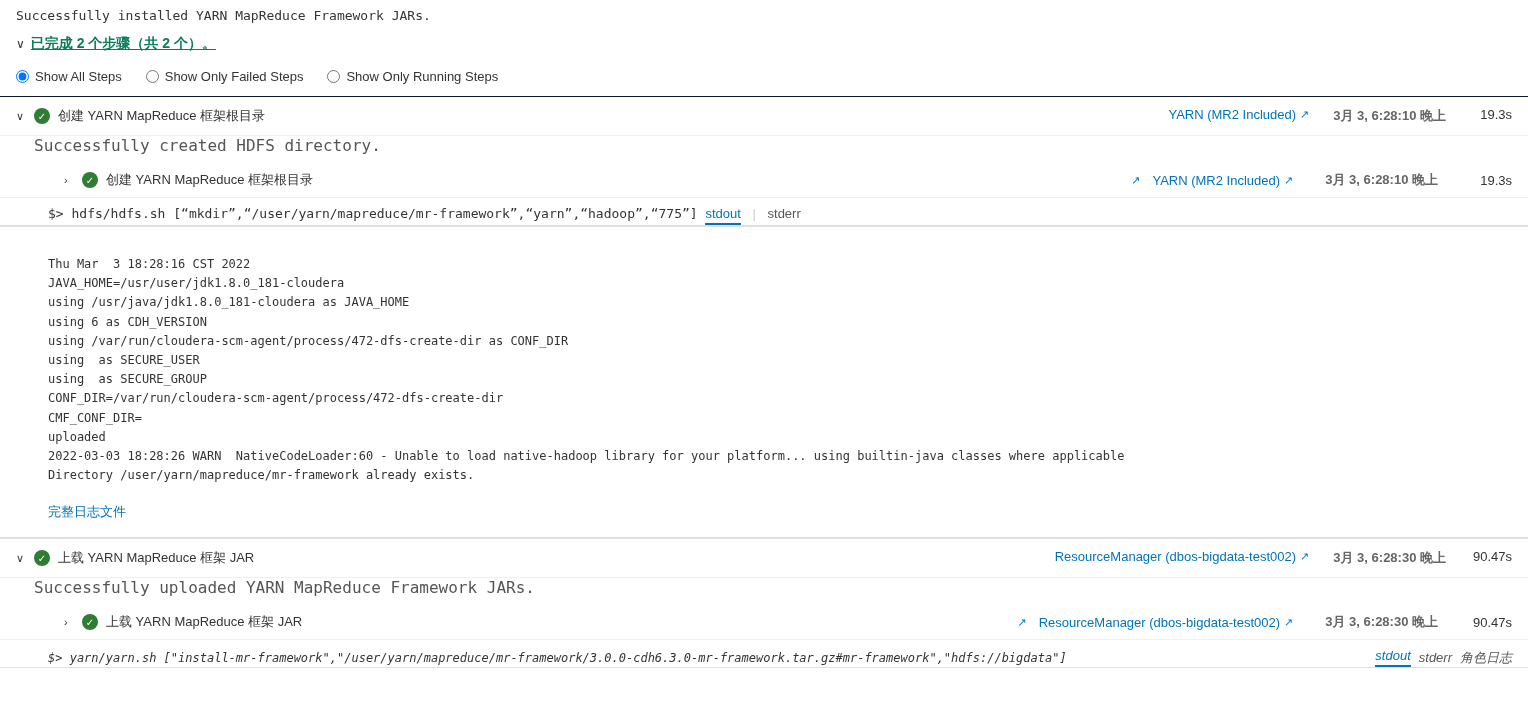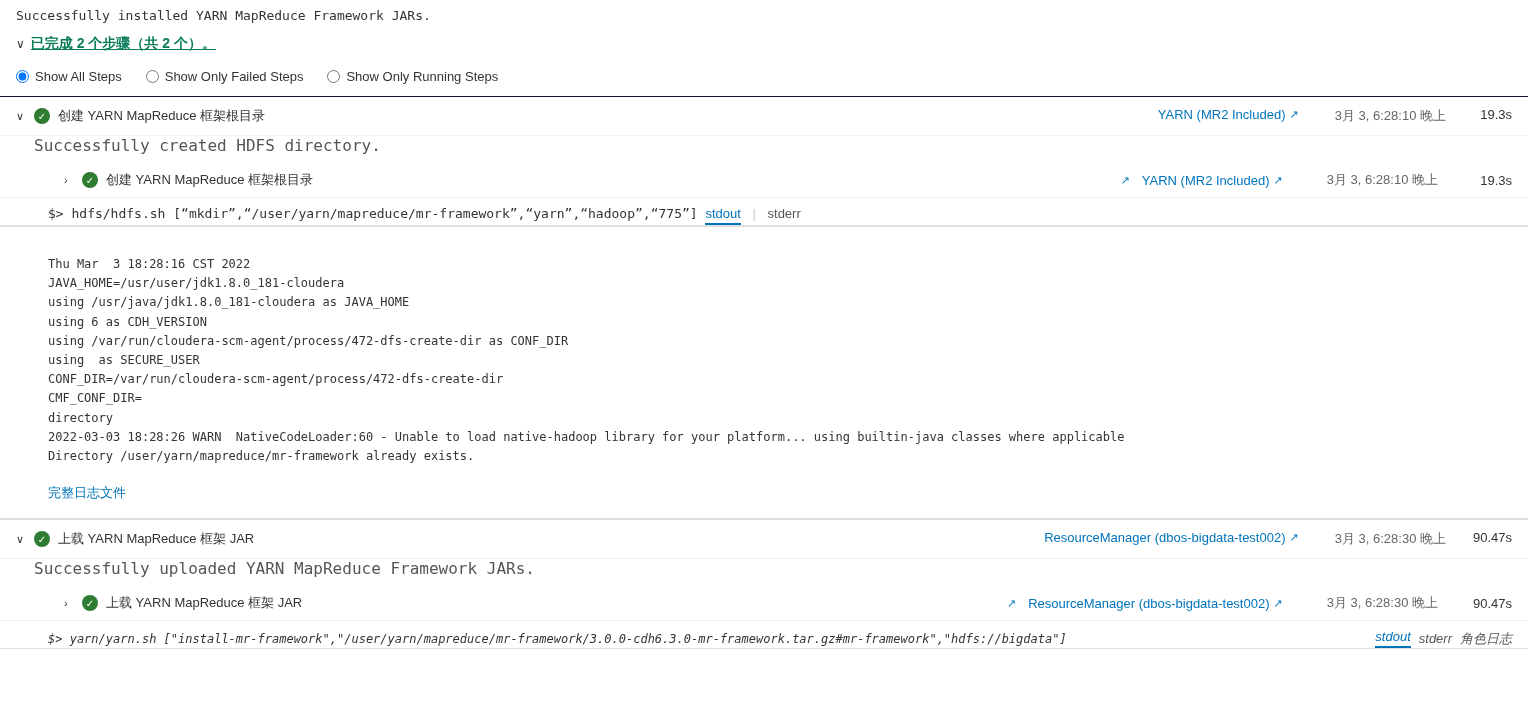--- a/index.html
+++ b/index.html
@@ -97,22 +97,23 @@
       font-size: 13px;
       white-space: nowrap;
     }
     .external-icon {
       font-size: 11px;
       color: #0073bb;
     }
     .step-timestamp {
       color: #666;
       font-size: 13px;
-      margin-left: 36px;
+      margin-left: 24px;
       white-space: nowrap;
+      font-weight: bold;
     }
     .step-duration {
       color: #333;
       font-size: 13px;
       margin-left: 16px;
       min-width: 50px;
       text-align: right;
     }
     .step-sub-message {
       padding: 0px 16px 8px 34px;
@@ -228,23 +229,24 @@
   <div class="tab-bar" style="padding-left:48px; margin-left:0;">
   </div>
 
   <div class="log-box">
     <div class="log-line">Thu Mar  3 18:28:16 CST 2022</div>
     <div class="log-line">JAVA_HOME=/usr/user/jdk1.8.0_181-cloudera</div>
     <div class="log-line">using /usr/java/jdk1.8.0_181-cloudera as JAVA_HOME</div>
     <div class="log-line">using 6 as CDH_VERSION</div>
     <div class="log-line">using /var/run/cloudera-scm-agent/process/472-dfs-create-dir as CONF_DIR</div>
     <div class="log-line">using  as SECURE_USER</div>
+    <div class="log-line">using  as SECURE_GROUP</div>
     <div class="log-line">CONF_DIR=/var/run/cloudera-scm-agent/process/472-dfs-create-dir</div>
     <div class="log-line">CMF_CONF_DIR=</div>
-    <div class="log-line">directory</div>
+    <div class="log-line">uploaded</div>
     <div class="log-line">2022-03-03 18:28:26 WARN  NativeCodeLoader:60 - Unable to load native-hadoop library for your platform... using builtin-java classes where applicable</div>
     <div class="log-line">Directory /user/yarn/mapreduce/mr-framework already exists.</div>
   </div>
   <div style="padding: 6px 0 8px 48px;">
     <a class="log-link" style="padding-left:0;">完整日志文件</a>
   </div>
 </div>
 
 <div class="step-section" style="border-top: 1px solid #e0e0e0;">
   <div class="step-row">

